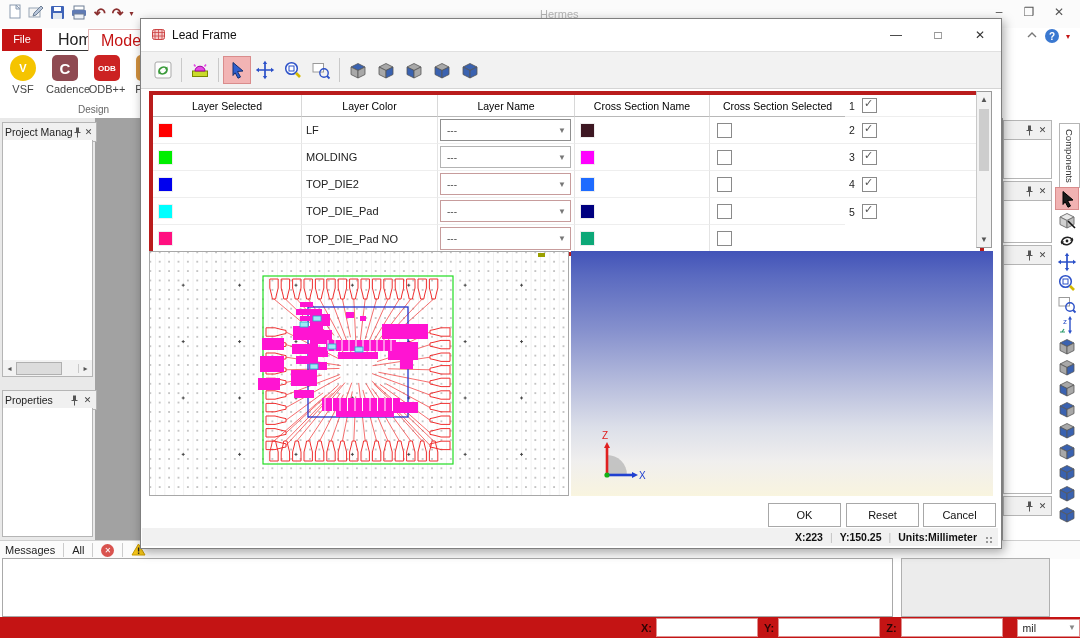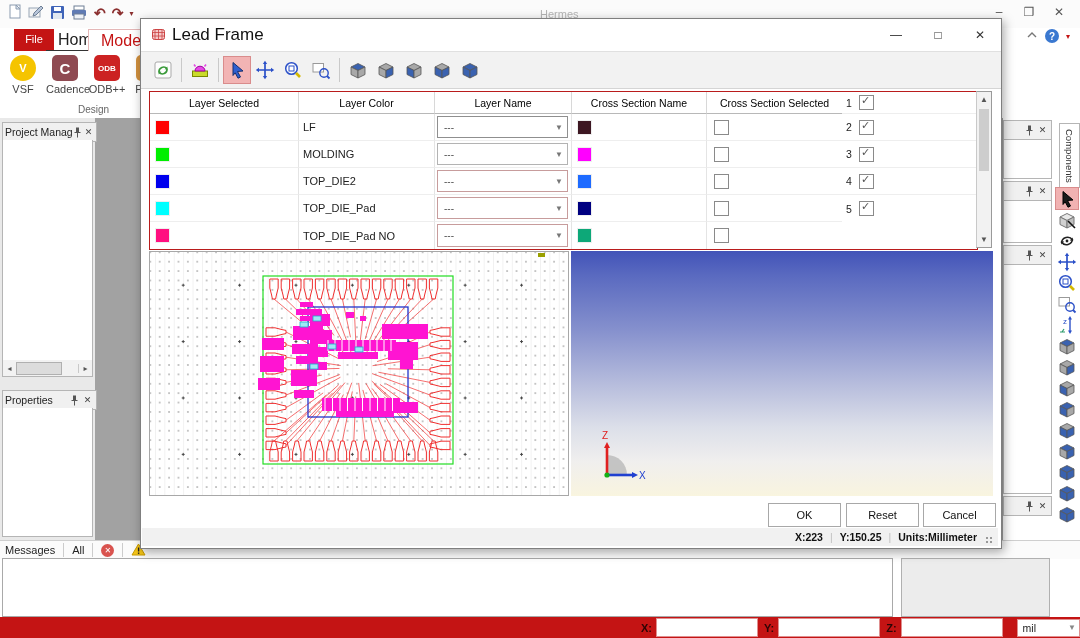--- a/index.html
+++ b/index.html
@@ -5,21 +5,21 @@
   html,body{margin:0;padding:0}
   body{width:1080px;height:638px;position:relative;overflow:hidden;background:#fff;
        font-family:"Liberation Sans",sans-serif;font-size:11px;color:#222}
   .abs{position:absolute}
   .flex{display:flex;align-items:center}
   
   .titlebar{left:0;top:0;width:1080px;height:28px;background:#fbfbfb}
   .apptitle{color:#b4b4b4;font-size:11px}
   .winbtn{width:30px;height:20px;text-align:center;line-height:20px;color:#555;font-size:12px;cursor:pointer}
   .tabrow{left:0;top:28px;width:1080px;height:23px;background:#fff;border-bottom:1px solid #d9d9d9}
-  .tab-file{left:14px;top:29px;width:40px;height:22px;background:#c41414;color:#fff;text-align:center;line-height:21px;font-size:11px}
+  .tab-file{left:2px;top:29px;width:40px;height:22px;background:#c41414;color:#fff;text-align:center;line-height:21px;font-size:11px}
   .tab{height:21px;line-height:21px;padding:0 12px;font-size:16px;color:#222}
   .tab.active{color:#c41414;background:#fff;border:1px solid #e4b7b7;border-bottom:none}
   .ribbon{left:0;top:51px;width:1080px;height:67px;background:#fff;border-bottom:1px solid #d0d0d0}
   .rbadge{width:26px;height:26px;border-radius:5px;color:#fff;font-weight:bold;display:flex;align-items:center;justify-content:center}
   .ritem{width:38px;text-align:center}
   .rlabel{font-size:11px;color:#444;margin-top:2px}
   .groupname{font-size:10px;color:#666}
   
   .workspace{left:95px;top:118px;width:957px;height:430px;background:#a2a2a2}
   .dock{background:#e9e9e9}
@@ -30,29 +30,29 @@
   .sbarrow{width:13px;text-align:center;color:#555;font-size:8px;cursor:pointer}
   .sbthumb{height:11px;background:#dcdcdc;border:1px solid #b0b0b0;cursor:pointer}
   .vtab{writing-mode:vertical-rl;font-size:9.5px;color:#333;background:#fff;border:1px solid #b5b5b5;
         display:flex;align-items:center;justify-content:center}
   .ticon{width:22px;height:21px;display:flex;align-items:center;justify-content:center;cursor:pointer}
   .ticon.sel{background:#f1b2b2;outline:1px solid #d98c8c}
   
   .dialog{left:140px;top:18px;width:860px;height:529px;background:#fff;border:1px solid #7f7f7f;
           box-shadow:2px 3px 10px rgba(0,0,0,.35)}
   .dtitle{left:0;top:0;width:100%;height:32px;background:#fff;display:flex;align-items:center}
-  .dtext{font-size:17px;color:#111;margin-left:6px}
+  .dtext{font-size:12px;color:#111;margin-left:6px}
   .dwinbtn{width:42px;height:26px;display:flex;align-items:center;justify-content:center;color:#333;font-size:12px;cursor:pointer}
   .dtoolbar{left:0;top:32px;width:100%;height:38px;background:#f2f2f2;border-top:1px solid #e0e0e0;border-bottom:1px solid #d5d5d5;
             display:flex;align-items:center;padding-left:8px;box-sizing:border-box}
   .tbtn{width:26px;height:26px;display:flex;align-items:center;justify-content:center;margin:0 1px;cursor:pointer}
   .tbtn.sel{background:#f2b4b4;outline:1px solid #d98c8c}
   .tsep{width:1px;height:24px;background:#c9c9c9;margin:0 4px}
   
-  .tbl{left:8px;top:72px;width:827px;height:157px;border:1px solid #b91c1c;background:#fff;display:grid;
+  .tbl{left:8px;top:72px;width:827px;height:157px;border:4px solid #b91c1c;background:#fff;display:grid;
        grid-template-columns:149px 136px 137px 135px 135px 135px;grid-template-rows:22px repeat(5,27px)}
   .hc{border-right:1px solid #d8d8d8;border-bottom:1px solid #b8b8b8;display:flex;align-items:center;justify-content:center;
       font-size:10.5px;color:#000;background:#fff}
   .c{border-right:1px solid #e4e4e4;border-bottom:1px solid #eeeeee;display:flex;align-items:center;padding-left:4px;position:relative;box-sizing:border-box}
   .rownum{width:10px;color:#222;font-size:10.5px}
   .cb{width:13px;height:13px;border:1px solid #8a8a8a;background:#fff;position:relative;display:inline-block;margin-left:3px}
   .cb.checked:after{content:"✓";position:absolute;left:1px;top:-2px;font-size:11px;color:#555}
   .swatch{width:13px;height:13px;display:inline-block;margin-left:2px;outline:1px solid #eee}
   .combo{position:absolute;left:2px;right:3px;top:2px;bottom:2px;background:#fff;display:flex;align-items:center;
          padding-left:6px;font-size:10px;color:#555}

